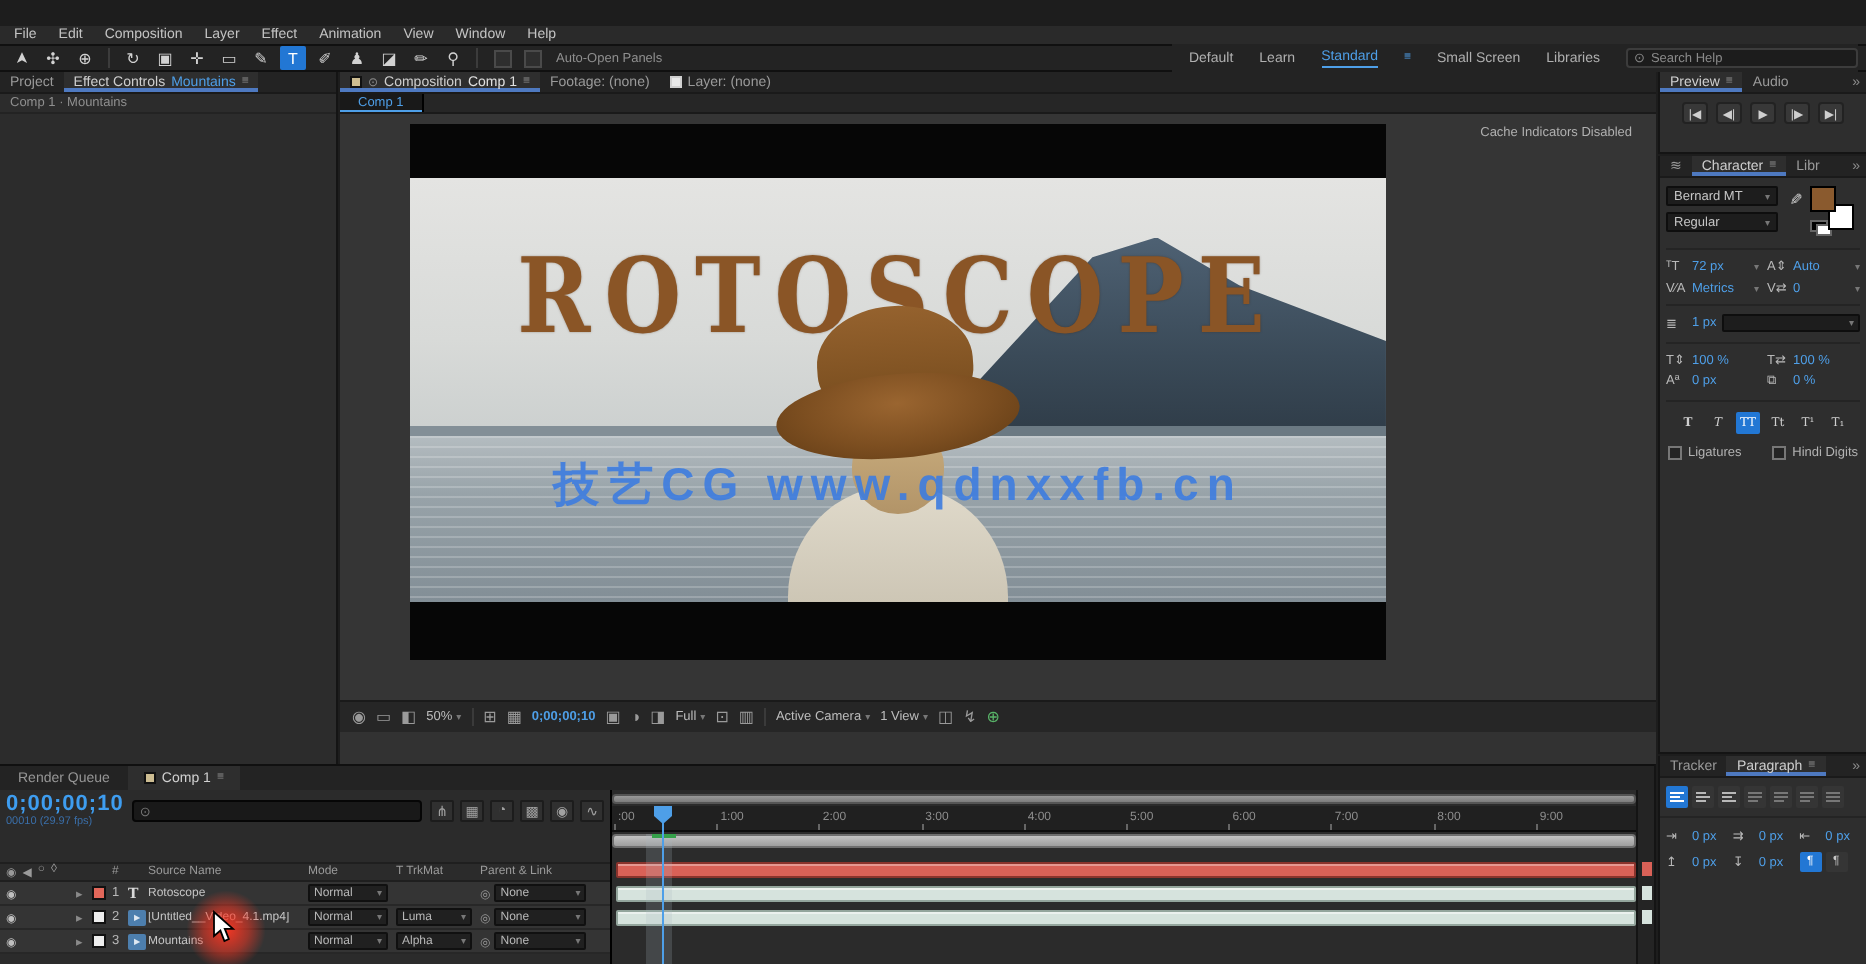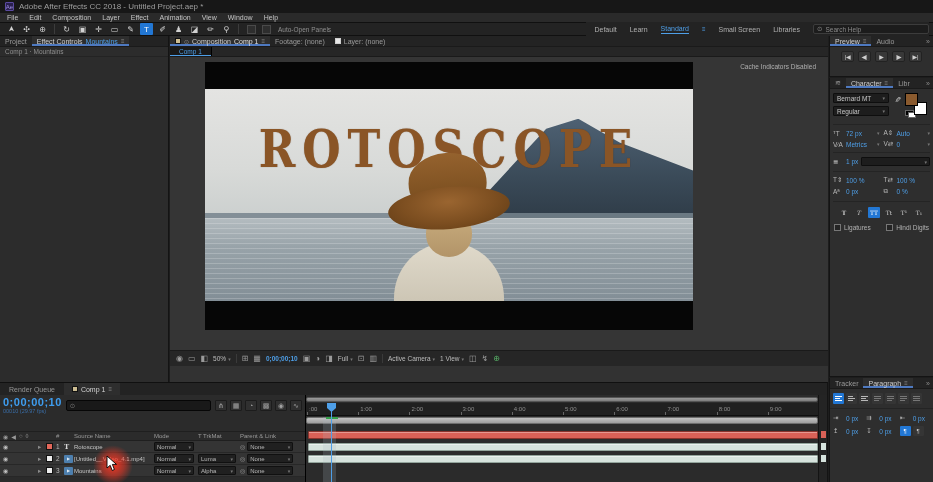--- a/index.html
+++ b/index.html
@@ -154,24 +154,20 @@
 .tl-scroll{position:absolute;right:0;top:0;bottom:0;width:9px;background:#242424;border-left:1px solid #141414}
 .tl-scroll i{position:absolute;left:2px;width:5px;height:7px;display:block}
 .glow{position:absolute;left:93px;top:62px;width:40px;height:40px;background:radial-gradient(circle,rgba(255,55,35,.95) 0%,rgba(255,55,35,.5) 40%,rgba(255,55,35,0) 70%);border-radius:50%;z-index:5}
 .cursor{position:absolute;left:106px;top:72px;z-index:6}
 </style>
 </head>
 <body>
 
 <div class="app">
 
-  <div class="titlebar">
-    <span class="ae-icon">Ae</span>
-    <span>Adobe After Effects CC 2018 - Untitled Project.aep *</span>
-  </div>
 
   <div class="menubar">
     <span class="menu-item">File</span>
     <span class="menu-item">Edit</span>
     <span class="menu-item">Composition</span>
     <span class="menu-item">Layer</span>
     <span class="menu-item">Effect</span>
     <span class="menu-item">Animation</span>
     <span class="menu-item">View</span>
     <span class="menu-item">Window</span>
@@ -248,20 +244,21 @@
       <div class="video">
         <div class="scene">
           <div class="mountain"></div>
           <div class="far-shore"></div>
           <div class="lake"></div>
           <div class="main-title" style="color: rgb(138, 85, 38);">ROTOSCOPE</div>
           <div class="sweater"></div>
           <div class="hair"></div>
           <div class="hat-crown"></div>
           <div class="hat-brim"></div>
+          <div class="watermark" style="color: rgb(62, 125, 224);">技艺CG  www.qdnxxfb.cn</div>
         </div>
       </div>
       <div class="comp-toolbar">
         <span class="ct-ico">◉</span>
         <span class="ct-ico">▭</span>
         <span class="ct-ico">◧</span>
         <span class="ct-dd">
           <span>50%</span>
           <span class="ct-car">▾</span>
         </span>

